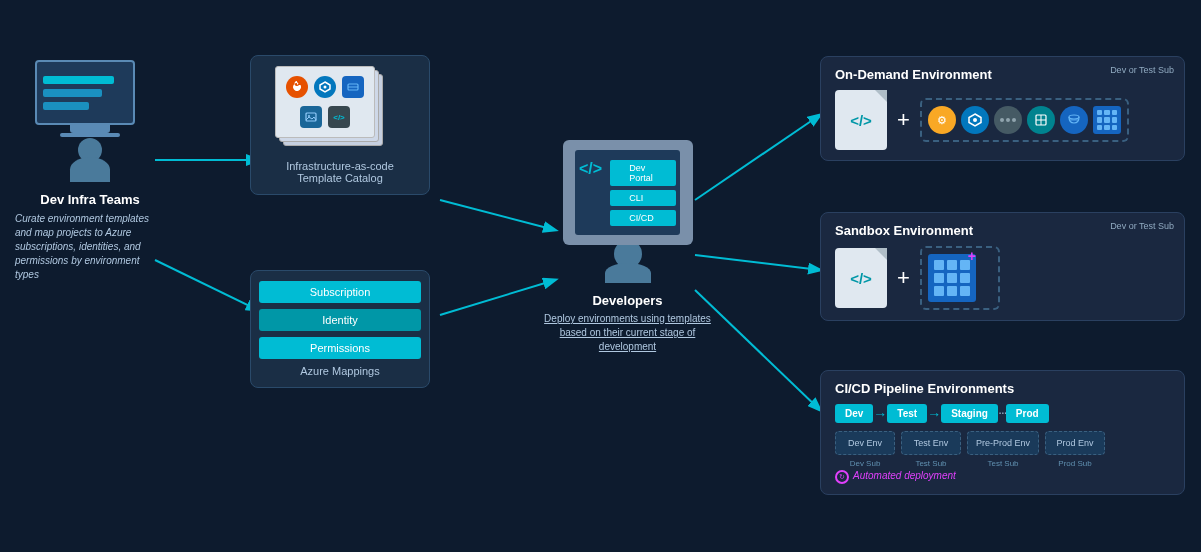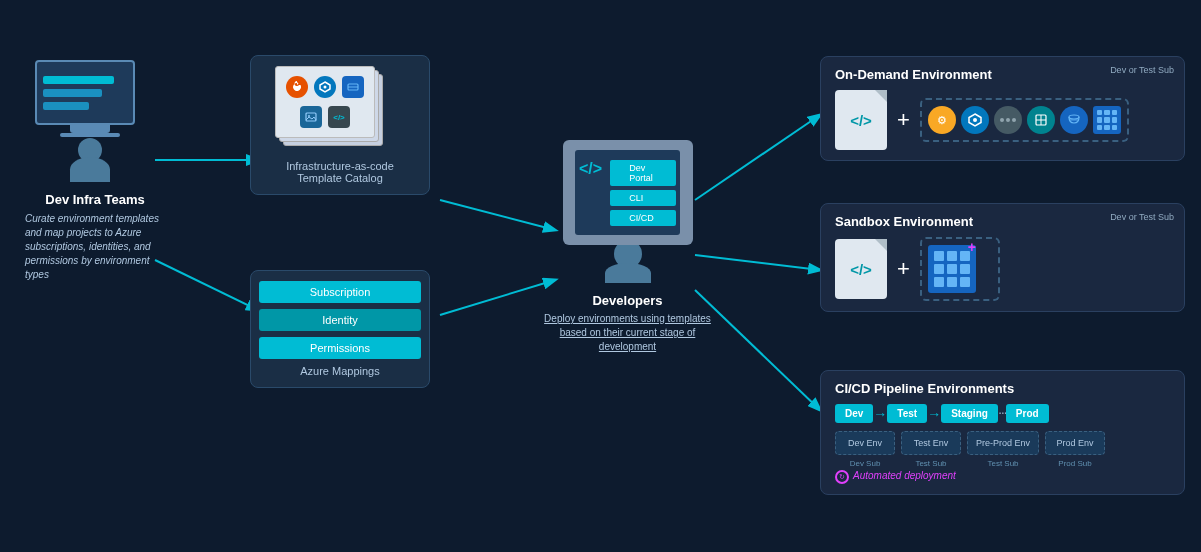--- a/index.html
+++ b/index.html
@@ -332,21 +332,21 @@
         <div class="monitor-bar" style="width:70%; background:#1a90c0;"></div>
         <div class="monitor-bar" style="width:55%; background:#1a90c0;"></div>
       </div>
       <div class="monitor-base"></div>
       <div class="monitor-foot"></div>
     </div>
     <div style="display:flex; flex-direction:column; align-items:center; margin-top:-5px;">
       <div class="avatar-head"></div>
       <div class="avatar-body"></div>
     </div>
-    <div style="margin-top:10px;margin-left:10px;">
+    <div style="margin-top:10px;">
       <div class="section-label">Dev Infra Teams</div>
       <div class="section-desc">Curate environment templates and map projects to Azure subscriptions, identities, and permissions by environment types</div>
     </div>
   </div>
 
   <div style="position:absolute; left:250px; top:55px; width:185px;">
     <div class="box-card">
 
       <div style="position:relative; height:90px; width:130px; margin:0 auto;">
 
@@ -467,21 +467,21 @@
               <div class="si-grid-cell"></div>
             <div class="si-grid-cell"></div>
               <div class="si-grid-cell"></div>
               <div class="si-grid-cell"></div>
           </div>
         </div>
       </div>
     </div>
   </div>
 
-  <div style="position:absolute; left:820px; top:203px; width:365px;">
+  <div style="position:absolute; left:820px; top:212px; width:365px;">
     <div class="env-box">
       <div class="env-title">Sandbox Environment</div>
       <div class="env-badge">Dev or Test Sub</div>
       <div class="sandbox-content">
         <div style="width:52px; height:60px; background:#e0e8f0; border-radius:4px 10px 4px 4px; position:relative; display:flex; align-items:center; justify-content:center; flex-shrink:0;">
           <div style="position:absolute;top:0;right:0;width:0;height:0;border-style:solid;border-width:0 12px 12px 0;border-color:transparent #b0bec8 transparent transparent;"></div>
           <span style="color:#0097a7;font-size:15px;font-weight:bold;">&lt;/&gt;</span>
         </div>
         <div class="plus-sign">+</div>
         <div class="dashed-box" style="min-width:80px; min-height:60px;">

